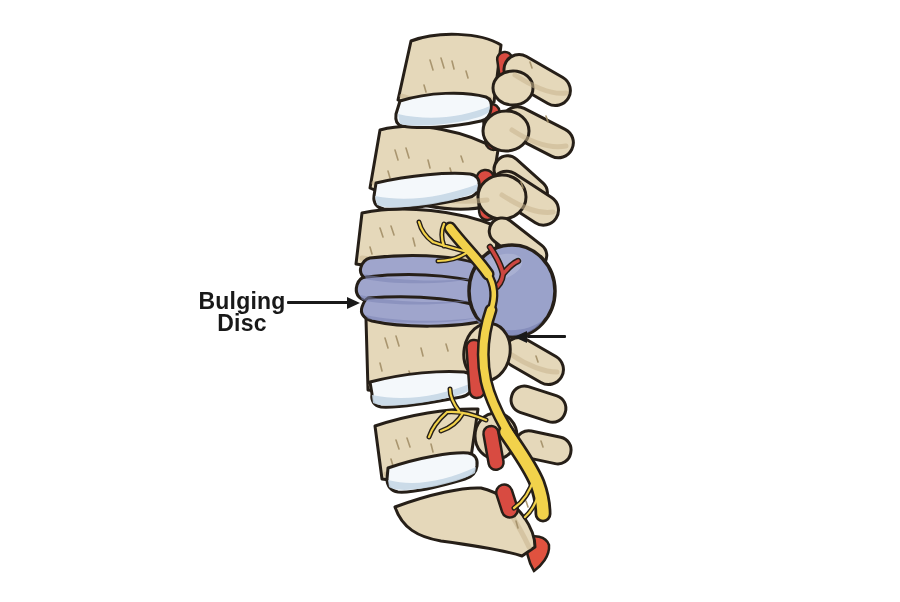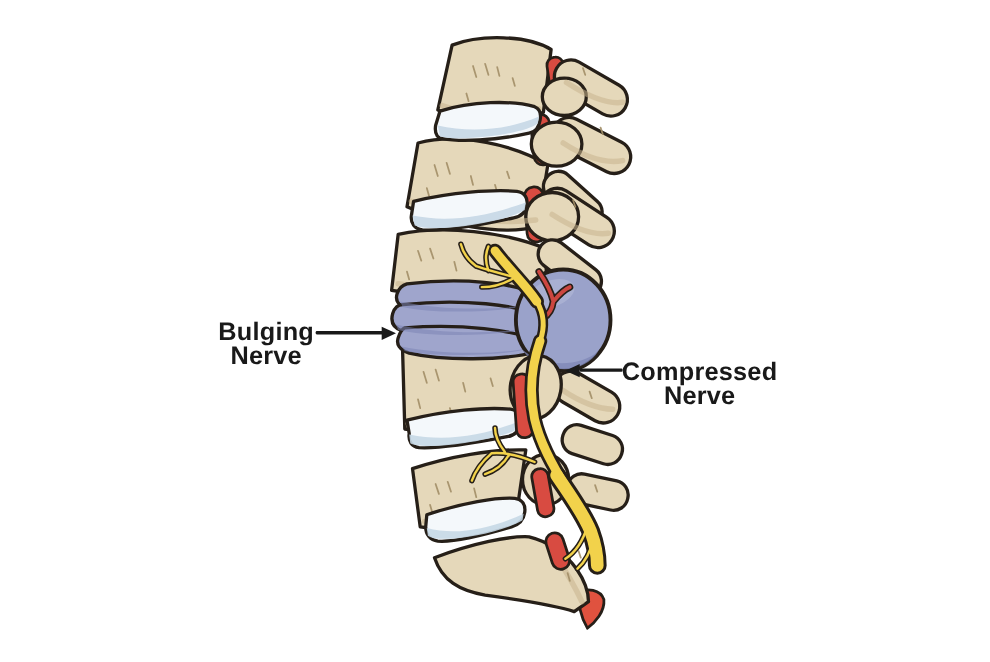--- a/index.html
+++ b/index.html
@@ -114,21 +114,19 @@
     <path stroke="#261f18" stroke-width="5" d="M468,252 C456,249 444,246 433,242 M444,246 C441,238 441,231 444,224 M433,242 C426,237 421,230 419,222 M468,252 C459,258 449,261 438,261 M486,420 C472,414 459,411 447,412 M459,411 C453,403 450,396 450,389 M447,412 C439,419 432,428 429,437 M463,413 C458,422 450,428 441,431 M534,478 C530,492 523,502 514,508 M540,489 C537,501 532,511 525,517"></path>
     <path stroke="#f2d24b" stroke-width="8" d="M450,228 C462,244 477,258 488,274"></path>
     <path stroke="#f2d24b" stroke-width="4.5" d="M488,274 C494,284 496,296 491,310"></path>
     <path stroke="#f2d24b" stroke-width="8" d="M491,310 C483,333 481,357 486,381 C491,403 502,423 516,445 C525,459 533,471 538,485 C542,495 544,505 543,514"></path>
     <path stroke="#f2d24b" stroke-width="11.5" d="M506,432 C518,450 530,466 537,483 C541,494 543,505 543,514"></path>
     <path stroke="#f2d24b" stroke-width="2.2" d="M468,252 C456,249 444,246 433,242 M444,246 C441,238 441,231 444,224 M433,242 C426,237 421,230 419,222 M468,252 C459,258 449,261 438,261 M486,420 C472,414 459,411 447,412 M459,411 C453,403 450,396 450,389 M447,412 C439,419 432,428 429,437 M463,413 C458,422 450,428 441,431 M534,478 C530,492 523,502 514,508 M540,489 C537,501 532,511 525,517"></path>
   </g>
 </svg>
 
   <div class="anno-label" id="lbl-bulging">Bulging
-Nerve</div>
+Disc</div>
   <div class="arrow-line" id="arrow-bulging-line"></div>
   <div class="arrow-head" id="arrow-bulging-head"></div>
 
-  <div class="anno-label" id="lbl-compressed">Compressed
-Nerve</div>
   <div class="arrow-line" id="arrow-compressed-line"></div>
   <div class="arrow-head" id="arrow-compressed-head"></div>
 </div>
 
 </body></html>

